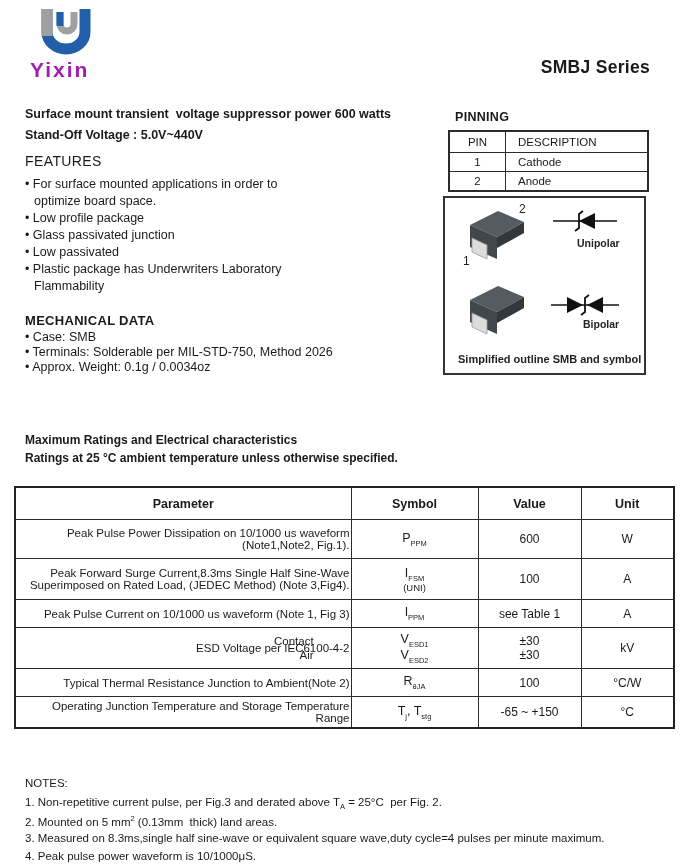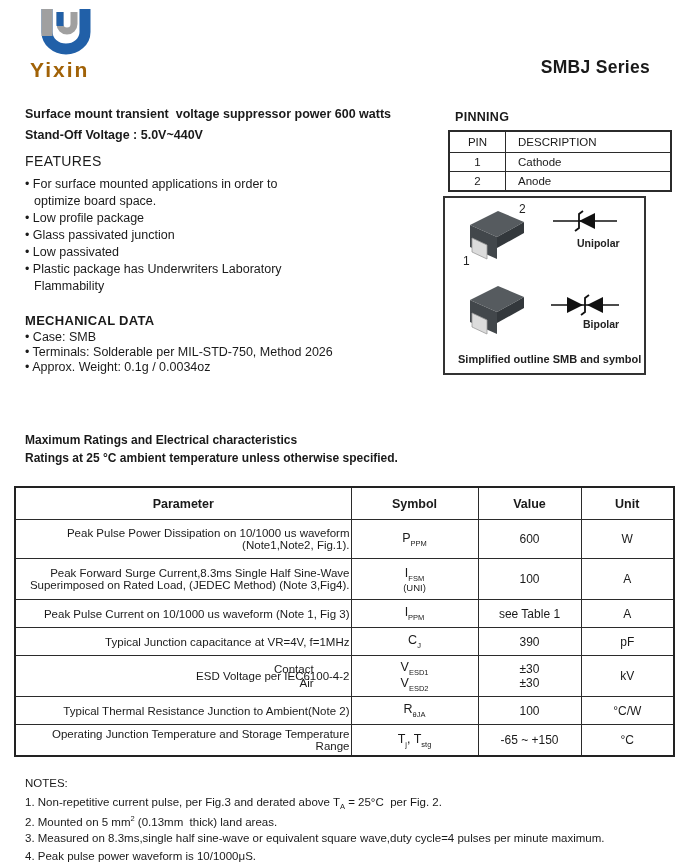--- a/index.html
+++ b/index.html
@@ -4,29 +4,29 @@
 <style>
   html,body{margin:0;padding:0;background:#e8e8e8;}
   .page{
     position:relative;width:687px;height:865px;background:#ffffff;
     font-family:"Liberation Sans", sans-serif;color:#1a1a1a;overflow:hidden;
     margin:0 auto;
   }
   .abs{position:absolute;}
   .ws-pre{white-space:pre;}
   .doc-title{font-size:17.5px;font-weight:bold;letter-spacing:.3px;}
-  .logo-text{font-size:21px;font-weight:bold;color:#a16207;letter-spacing:2px;}
+  .logo-text{font-size:21px;font-weight:bold;color:#a21caf;letter-spacing:2px;}
   .intro{font-size:12.5px;font-weight:bold;}
   .features-h{font-size:14px;letter-spacing:.4px;}
   .bullet{font-size:12.5px;}
   .mech-h{font-size:13px;font-weight:bold;letter-spacing:.3px;}
   .pinning-h{font-size:12.5px;font-weight:bold;letter-spacing:.3px;}
 
   table{border-collapse:collapse;table-layout:fixed;}
-  .pin-table{width:224px;border:2px solid #2b2b2b;font-size:11.5px;}
+  .pin-table{width:201px;border:2px solid #2b2b2b;font-size:11.5px;}
   .pin-table td,.pin-table th{border:1px solid #2b2b2b;padding:0 0 0 0;height:18px;}
   .pin-table th{height:20px;font-weight:normal;}
   .pin-table .c-pin{width:55px;text-align:center;}
   .pin-table .c-desc{text-align:left;padding-left:12px;}
 
   .outline-box{width:199px;height:175px;border:2px solid #333;}
   .sym-label{font-size:10.5px;font-weight:bold;color:#222;}
   .pin-num{font-size:12px;color:#222;}
   .outline-caption{font-size:11px;font-weight:bold;color:#222;margin-top:11px;}
 
@@ -179,28 +179,20 @@
 
     <tr style="height:28px;">
       <td class="c-param">Peak Pulse Current on 10/1000 us waveform (Note 1, Fig 3)</td>
       <td class="c-sym">
         <span class="sym"><span>I</span><sub class="s">PPM</sub></span>
       </td>
       <td class="c-val">see Table 1</td>
       <td class="c-unit">A</td>
     </tr>
 
-    <tr style="height:28px;">
-      <td class="c-param">Typical Junction capacitance at VR=4V, f=1MHz</td>
-      <td class="c-sym">
-        <span class="sym"><span>C</span><sub class="s">J</sub></span>
-      </td>
-      <td class="c-val">390</td>
-      <td class="c-unit">pF</td>
-    </tr>
 
     <tr style="height:41px;">
       <td class="c-param relcell">
         <span>ESD Voltage per IEC6100-4-2</span>
         <span class="subcol">
           <span>Contact</span><br>
           <span>Air</span>
         </span>
       </td>
       <td class="c-sym">

